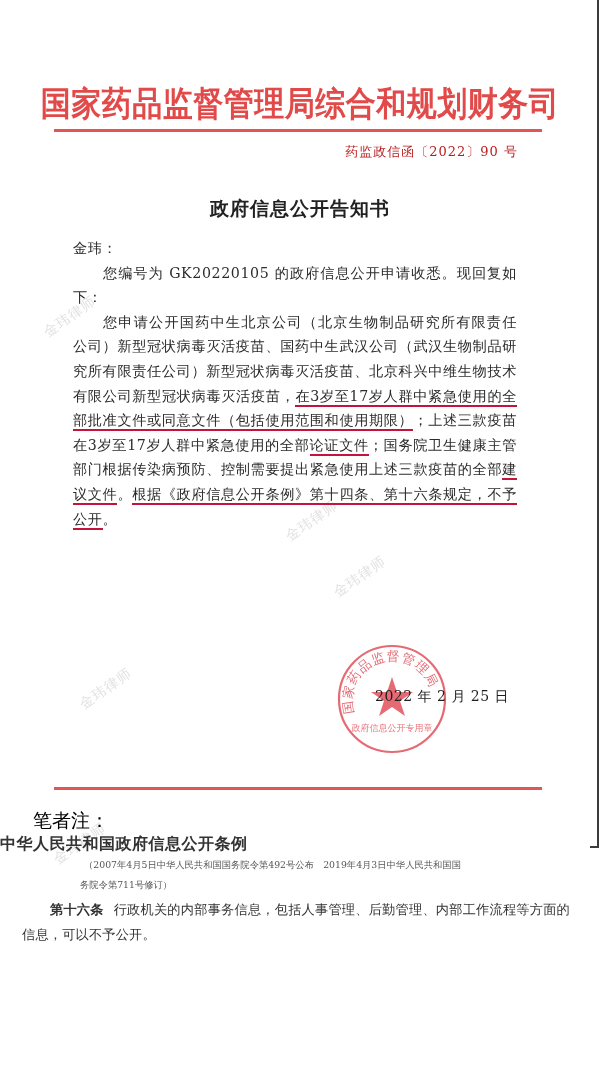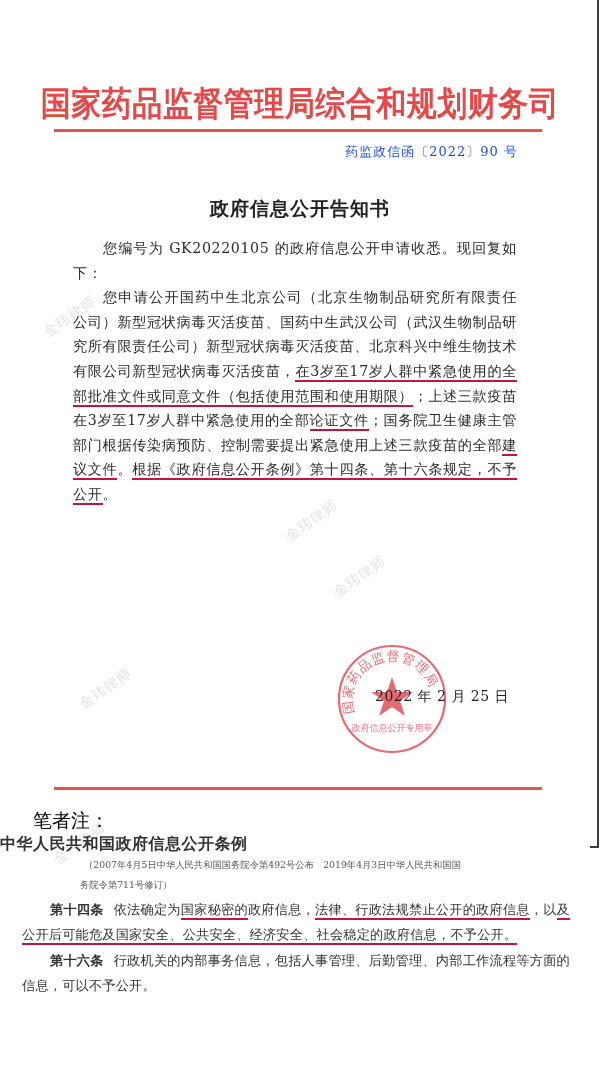--- a/index.html
+++ b/index.html
@@ -13,21 +13,21 @@
   .edge-line { left:597px; top:0; width:2px; height:848px; background:#3c3c3c; }
   .edge-foot { left:590px; top:846px; width:9px; height:2px; background:#3c3c3c; }
 
   .org-title {
     left:0; width:600px; top:84px; text-align:center;
     font-family:"DejaVu Serif","Liberation Serif",serif;
     font-size:30px; font-weight:bold; letter-spacing:0.5px;
     color:#e24a4a; line-height:40px; transform:scaleY(1.12);
   }
   .rule-red { left:54px; width:488px; height:3px; background:#e25555; }
-  .doc-no { right:82px; top:143px; font-size:13px; color:#1d4ed8; letter-spacing:1px; }
+  .doc-no { right:82px; top:143px; font-size:13px; color:#b91c1c; letter-spacing:1px; }
   .doc-title { left:0; width:600px; top:196px; text-align:center; font-size:19px; font-weight:bold; color:#222; letter-spacing:1px; }
 
   .body-text { left:73px; width:444px; font-size:14.2px; line-height:24.6px; color:#2b2b2b; letter-spacing:0.6px; text-align:justify; }
   .body-text p { margin:0; }
   .body-text .ind { text-indent:30px; }
   u.mk { text-decoration:none; border-bottom:2.5px solid #c3143e; padding-bottom:1px; }
 
   .date { left:327px; top:688px; font-size:14px; color:#1e1e1e; letter-spacing:0.5px; z-index:3;margin-left:48px; }
 
   .stamp { left:336px; top:643px; width:112px; height:112px; z-index:2; }
@@ -55,20 +55,21 @@
 
 <div class="abs doc-title">政府信息公开告知书</div>
 
 <div class="abs wm" style="left:40px; top:308px;">金玮律师</div>
 <div class="abs wm" style="left:282px; top:512px;">金玮律师</div>
 <div class="abs wm" style="left:330px; top:568px;">金玮律师</div>
 <div class="abs wm" style="left:76px; top:680px;">金玮律师</div>
 <div class="abs wm" style="left:50px; top:835px;">金玮律师</div>
 
 <div class="abs body-text" style="top:236px;">
+  <p>金玮：</p>
   <p class="ind">您编号为 GK20220105 的政府信息公开申请收悉。现回复如下：</p>
   <p class="ind"><span>您申请公开国药中生北京公司（北京生物制品研究所有限责任公司）新型冠状病毒灭活疫苗、国药中生武汉公司（武汉生物制品研究所有限责任公司）新型冠状病毒灭活疫苗、北京科兴中维生物技术有限公司新型冠状病毒灭活疫苗，</span><u class="mk">在3岁至17岁人群中紧急使用的全部批准文件或同意文件（包括使用范围和使用期限）</u><span>；上述三款疫苗在3岁至17岁人群中紧急使用的全部</span><u class="mk">论证文件</u><span>；国务院卫生健康主管部门根据传染病预防、控制需要提出紧急使用上述三款疫苗的全部</span><u class="mk">建议文件</u><span>。</span><u class="mk">根据《政府信息公开条例》</u><u class="mk">第十四条、第十六条规定，不予公开</u><span>。</span></p>
 </div>
 
 <svg class="abs stamp" viewBox="0 0 112 112">
   <defs>
     <path id="sealArc" d="M 18 70 A 40 40 0 1 1 94 70"></path>
   </defs>
   <circle cx="56" cy="56" r="53" fill="none" stroke="#e0505a" stroke-width="2.2" opacity="0.85"></circle>
   <text font-size="13" fill="#e0505a" opacity="0.85" font-family="DejaVu Serif, serif" letter-spacing="1">
@@ -83,15 +84,14 @@
 <div class="abs rule-red" style="top:787px;"></div>
 
 <div class="abs note-label">笔者注：</div>
 <div class="abs statute-title">中华人民共和国政府信息公开条例</div>
 <div class="abs statute-sub">
   <div>（2007年4月5日中华人民共和国国务院令第492号公布　2019年4月3日中华人民共和国国</div>
   <div class="l2">务院令第711号修订）</div>
 </div>
 
 <div class="abs articles">
-  <p><b>第十四条</b><span>依法确定为</span><u class="mk">国家秘密的</u><span>政府信息，</span><u class="mk">法律、行政法规禁止公开的政府信息</u><span>，以</span><u class="mk">及公开后可能危及国家安全、公共安全、经济安全、社会稳定的政府信息，不予公开。</u></p>
   <p><b>第十六条</b><span>行政机关的内部事务信息，包括人事管理、后勤管理、内部工作流程等方面的信息，可以不予公开。</span></p>
 </div>
 
 </body></html>

